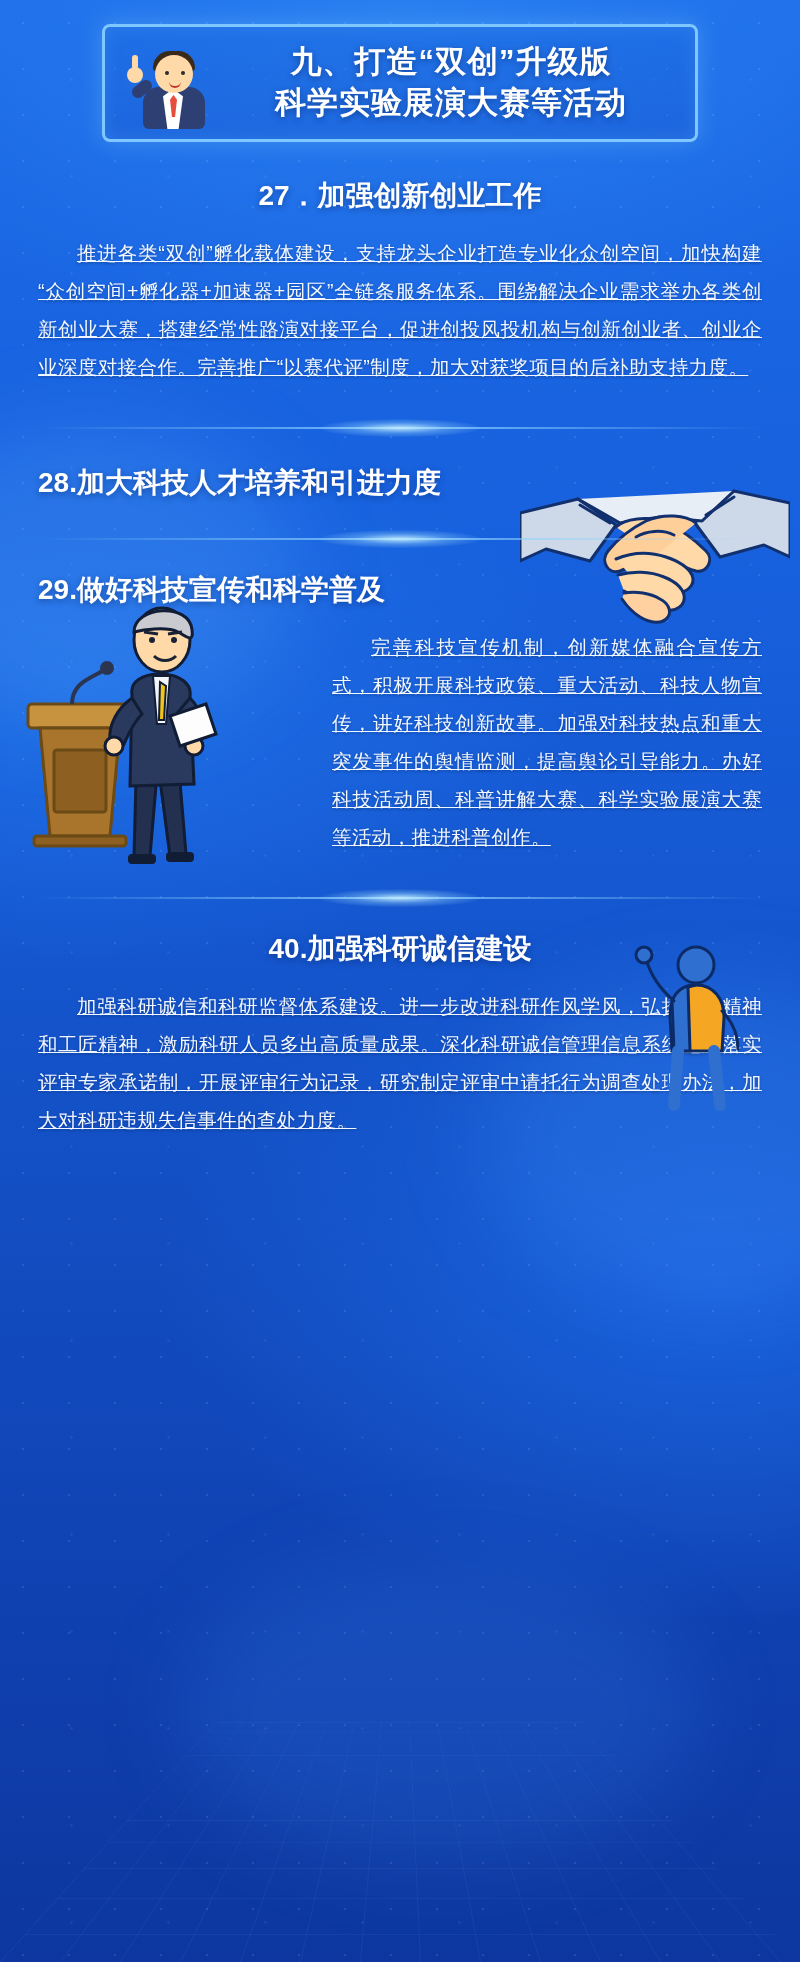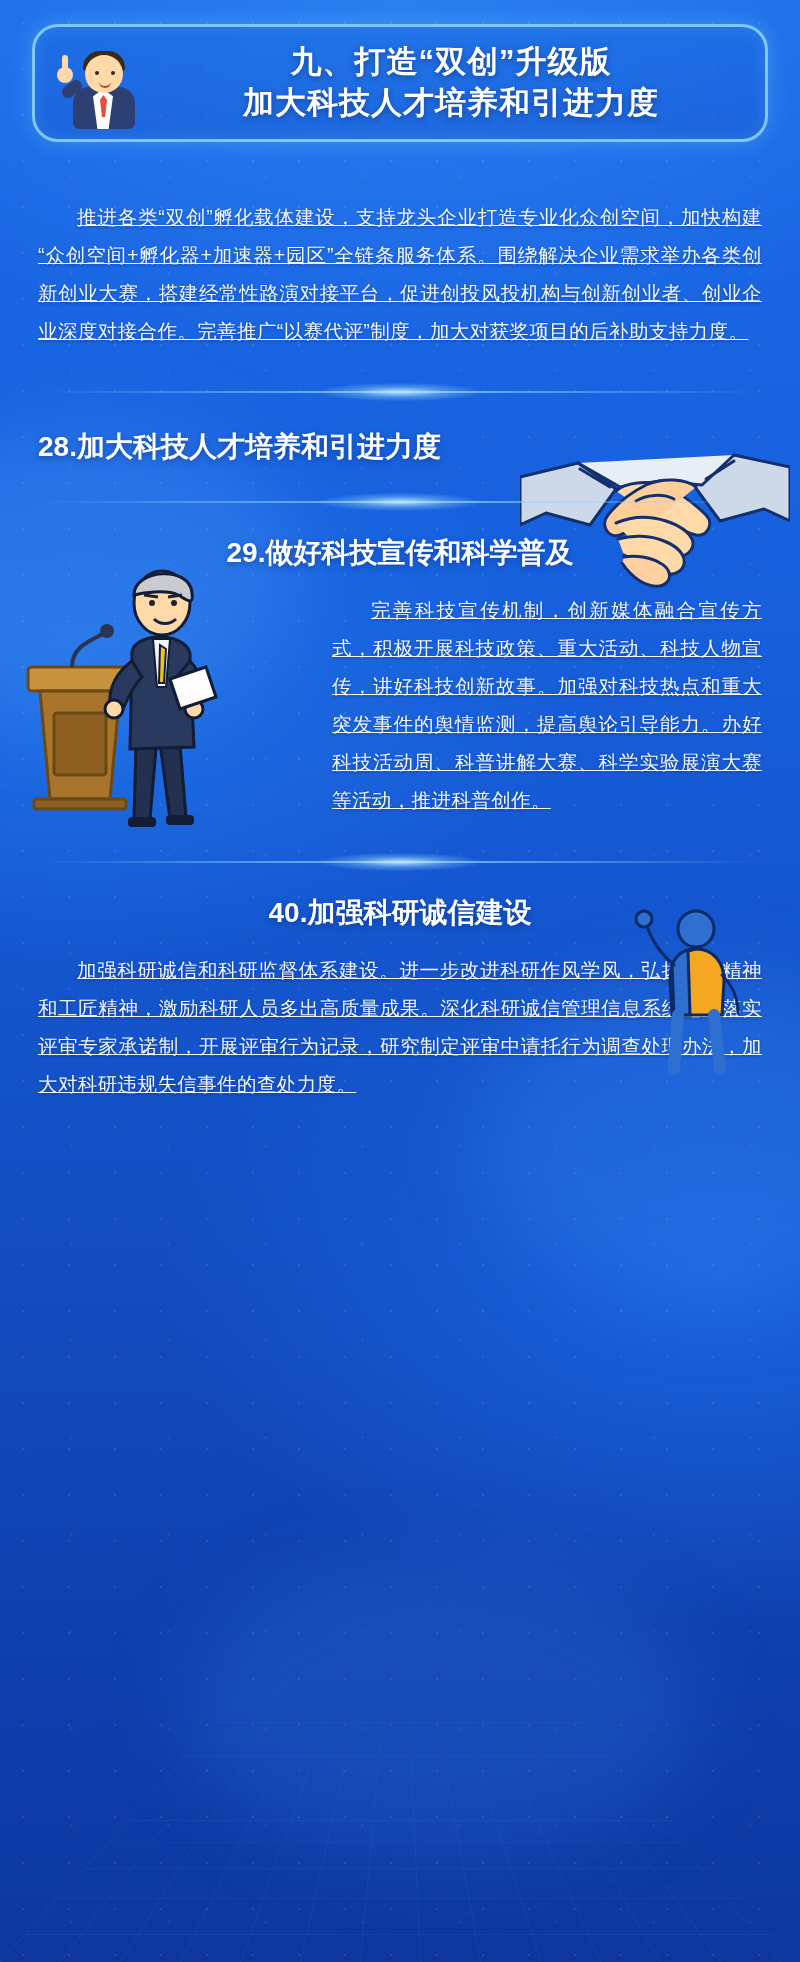--- a/index.html
+++ b/index.html
@@ -53,24 +53,24 @@
     position: absolute;
     border-radius: 50%;
     filter: blur(40px);
     pointer-events: none;
   }
 
   
   .header {
     position: relative;
     margin: 24px auto 0;
-    width: 736px;
+    width: 596px;
     min-height: 100px;
     border: 3px solid #7fc8ff;
-    border-radius: 26px;
+    border-radius: 8px;
     background: linear-gradient(180deg, rgba(25,105,225,0.55), rgba(20,80,200,0.35));
     box-shadow: 0 0 22px rgba(120,200,255,0.35), inset 0 0 18px rgba(120,200,255,0.18);
     display: flex;
     align-items: center;
     padding: 10px 0;
     box-sizing: border-box;
   }
   .header-figure {
     width: 120px;
     min-width: 120px;
@@ -139,21 +139,21 @@
 
   .sec-title {
     color: #ffffff;
     font-weight: bold;
     font-size: 28px;
     line-height: 1.3;
     margin: 0 0 14px 0;
     text-shadow: 0 2px 6px rgba(0,20,70,0.4);
   }
   .sec-title.center { text-align: center; }
-  .sec-title.right { text-align: center; }
+  .sec-title.right { text-align: left; }
 
   .sec-body {
     color: #f2f8ff;
     font-size: 19.5px;
     line-height: 1.95;
     text-indent: 2em;
     text-align: justify;
     letter-spacing: 0.4px;
     text-shadow: 0 1px 3px rgba(0,20,70,0.35);
     text-decoration: underline;
@@ -238,25 +238,26 @@
         <div class="p-tie"></div>
         <div class="p-hair"></div>
         <div class="p-head"></div>
         <div class="p-eye l"></div>
         <div class="p-eye r"></div>
         <div class="p-mouth"></div>
       </div>
     </div>
     <div class="header-title">
       <span>九、打造“双创”升级版</span>
-      <span class="line2">加大科技人才培养和引进力度</span>
+      <span class="line2">科学实验展演大赛等活动</span>
     </div>
   </div>
 
   <div class="section s27">
+    <h2 class="sec-title center">27．加强创新创业工作</h2>
     <p class="sec-body">推进各类“双创”孵化载体建设，支持龙头企业打造专业化众创空间，加快构建“众创空间+孵化器+加速器+园区”全链条服务体系。围绕解决企业需求举办各类创新创业大赛，搭建经常性路演对接平台，促进创投风投机构与创新创业者、创业企业深度对接合作。完善推广“以赛代评”制度，加大对获奖项目的后补助支持力度。</p>
   </div>
 
   <div class="divider"></div>
 
   <div class="section s28 rel">
     <svg class="handshake" viewBox="0 0 270 190">
       <g fill="none" stroke="#12306e" stroke-width="3" stroke-linecap="round" stroke-linejoin="round">
         <path d="M0 48 L58 34 L96 60 L70 96 L26 84 L0 96 Z" fill="#cdd9e8"></path>
         <path d="M270 38 L214 26 L172 54 L200 92 L244 80 L270 92 Z" fill="#cdd9e8"></path>

